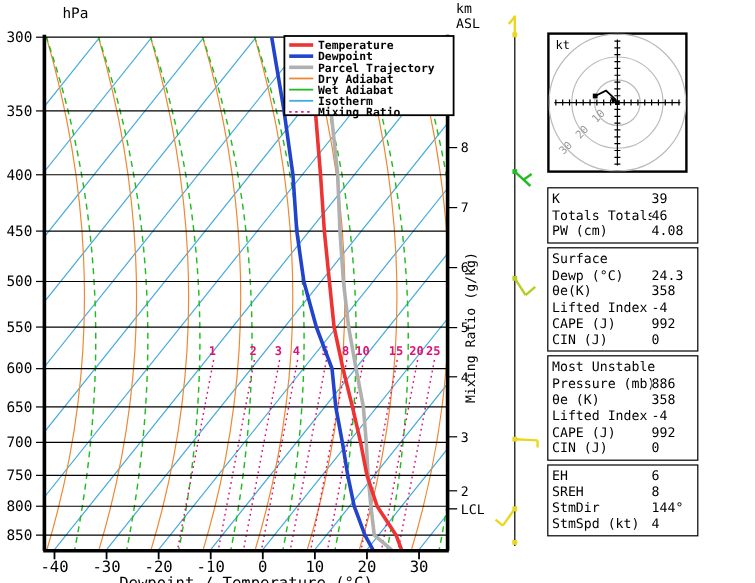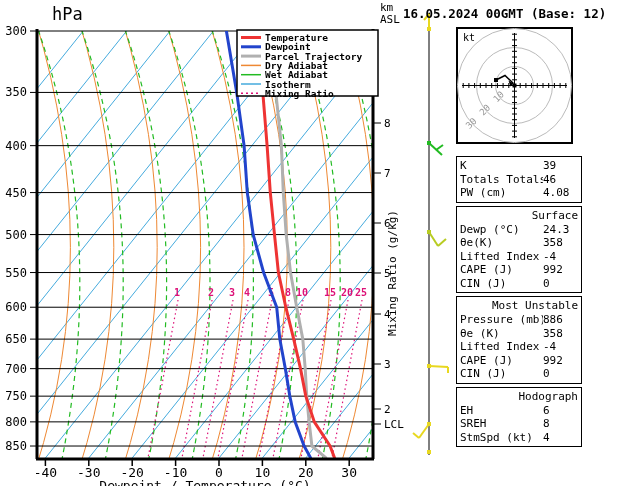--- a/index.html
+++ b/index.html
@@ -1,27 +1,27 @@
 <!DOCTYPE html>
 <html><head>
 <meta charset="utf-8">
 <style>
   html,body{margin:0;padding:0;background:#fff;}
   .app{position:relative;width:629px;height:486px;background:#fff;overflow:hidden;
        font-family:"DejaVu Sans Mono",monospace;color:#000;}
   svg{position:absolute;left:0;top:0;}
-  .hpa{position:absolute;left:52px;top:4px;font-size:17px;}
+  .hpa{position:absolute;left:52px;top:4px;font-size:12px;}
   .title{position:absolute;left:38px;top:6px;width:334px;text-align:center;
          font-size:13px;font-weight:bold;letter-spacing:0.5px;}
   .datetime{position:absolute;left:403px;top:6px;width:226px;font-size:12.5px;font-weight:bold;}
   .kmunit{position:absolute;left:380px;top:2px;font-size:11px;line-height:12px;}
   #tables{position:absolute;left:456px;top:156px;width:126px;font-size:11px;}
   .tbox{border:1px solid #000;margin-bottom:3px;padding:2px 3px;background:#fff;}
   .trow{display:flex;line-height:13.5px;white-space:nowrap;}
-  .ttitle{display:block;text-align:right;line-height:14px;}
+  .ttitle{display:block;text-align:left;line-height:14px;}
   .tl{flex:0 0 83px;overflow:hidden;}
   .tv{flex:1;}
   .copyright{position:absolute;left:428px;top:464px;width:201px;text-align:center;
              font-size:12.5px;font-weight:bold;margin-top:44px;}
 </style>
 </head>
 <body>
 
 <div class="app">
   <svg id="chart" width="629" height="486">
@@ -283,21 +283,20 @@
         <text x="487.14" y="112.1" font-family="&quot;DejaVu Sans Mono&quot;,monospace" font-size="9px" fill="#999" transform="rotate(-45 487.14 112.1)" text-anchor="middle">20</text>
         <text x="473.46" y="125.4" font-family="&quot;DejaVu Sans Mono&quot;,monospace" font-size="9px" fill="#999" transform="rotate(-45 473.46 125.4)" text-anchor="middle">30</text>
         <text x="463" y="41" font-family="&quot;DejaVu Sans Mono&quot;,monospace" font-size="10px">kt</text>
         <polyline points="496,80 505,75.5 513.5,83.5" fill="none" stroke="#000" stroke-width="1.5"></polyline>
         <rect x="494" y="78" width="4" height="4" fill="#000"></rect>
         <polygon points="513.5,83.5 508.5,80.5 510.5,86.5" fill="#000"></polygon>
         <rect x="512.5" y="83.5" width="4" height="4" fill="#000"></rect>
       </g>
     </svg>
   <div class="hpa">hPa</div>
-  <div class="datetime">16.05.2024 00GMT (Base: 12)</div>
   <div class="kmunit">
     <div>km</div>
     <div>ASL</div>
   </div>
   <div id="tables">
       <div class="tbox">
         <div class="trow">
           <span class="tl">K</span>
           <span class="tv">39</span>
         </div>
@@ -350,28 +349,31 @@
         <div class="trow">
           <span class="tl">CAPE (J)</span>
           <span class="tv">992</span>
         </div>
         <div class="trow">
           <span class="tl">CIN (J)</span>
           <span class="tv">0</span>
         </div>
       </div>
       <div class="tbox">
-        <div class="ttitle">Hodograph</div>
         <div class="trow">
           <span class="tl">EH</span>
           <span class="tv">6</span>
         </div>
         <div class="trow">
           <span class="tl">SREH</span>
           <span class="tv">8</span>
+        </div>
+        <div class="trow">
+          <span class="tl">StmDir</span>
+          <span class="tv">144°</span>
         </div>
         <div class="trow">
           <span class="tl">StmSpd (kt)</span>
           <span class="tv">4</span>
         </div>
       </div>
     </div>
   <div class="copyright">© weatheronline.co.uk</div>
 </div>
 

